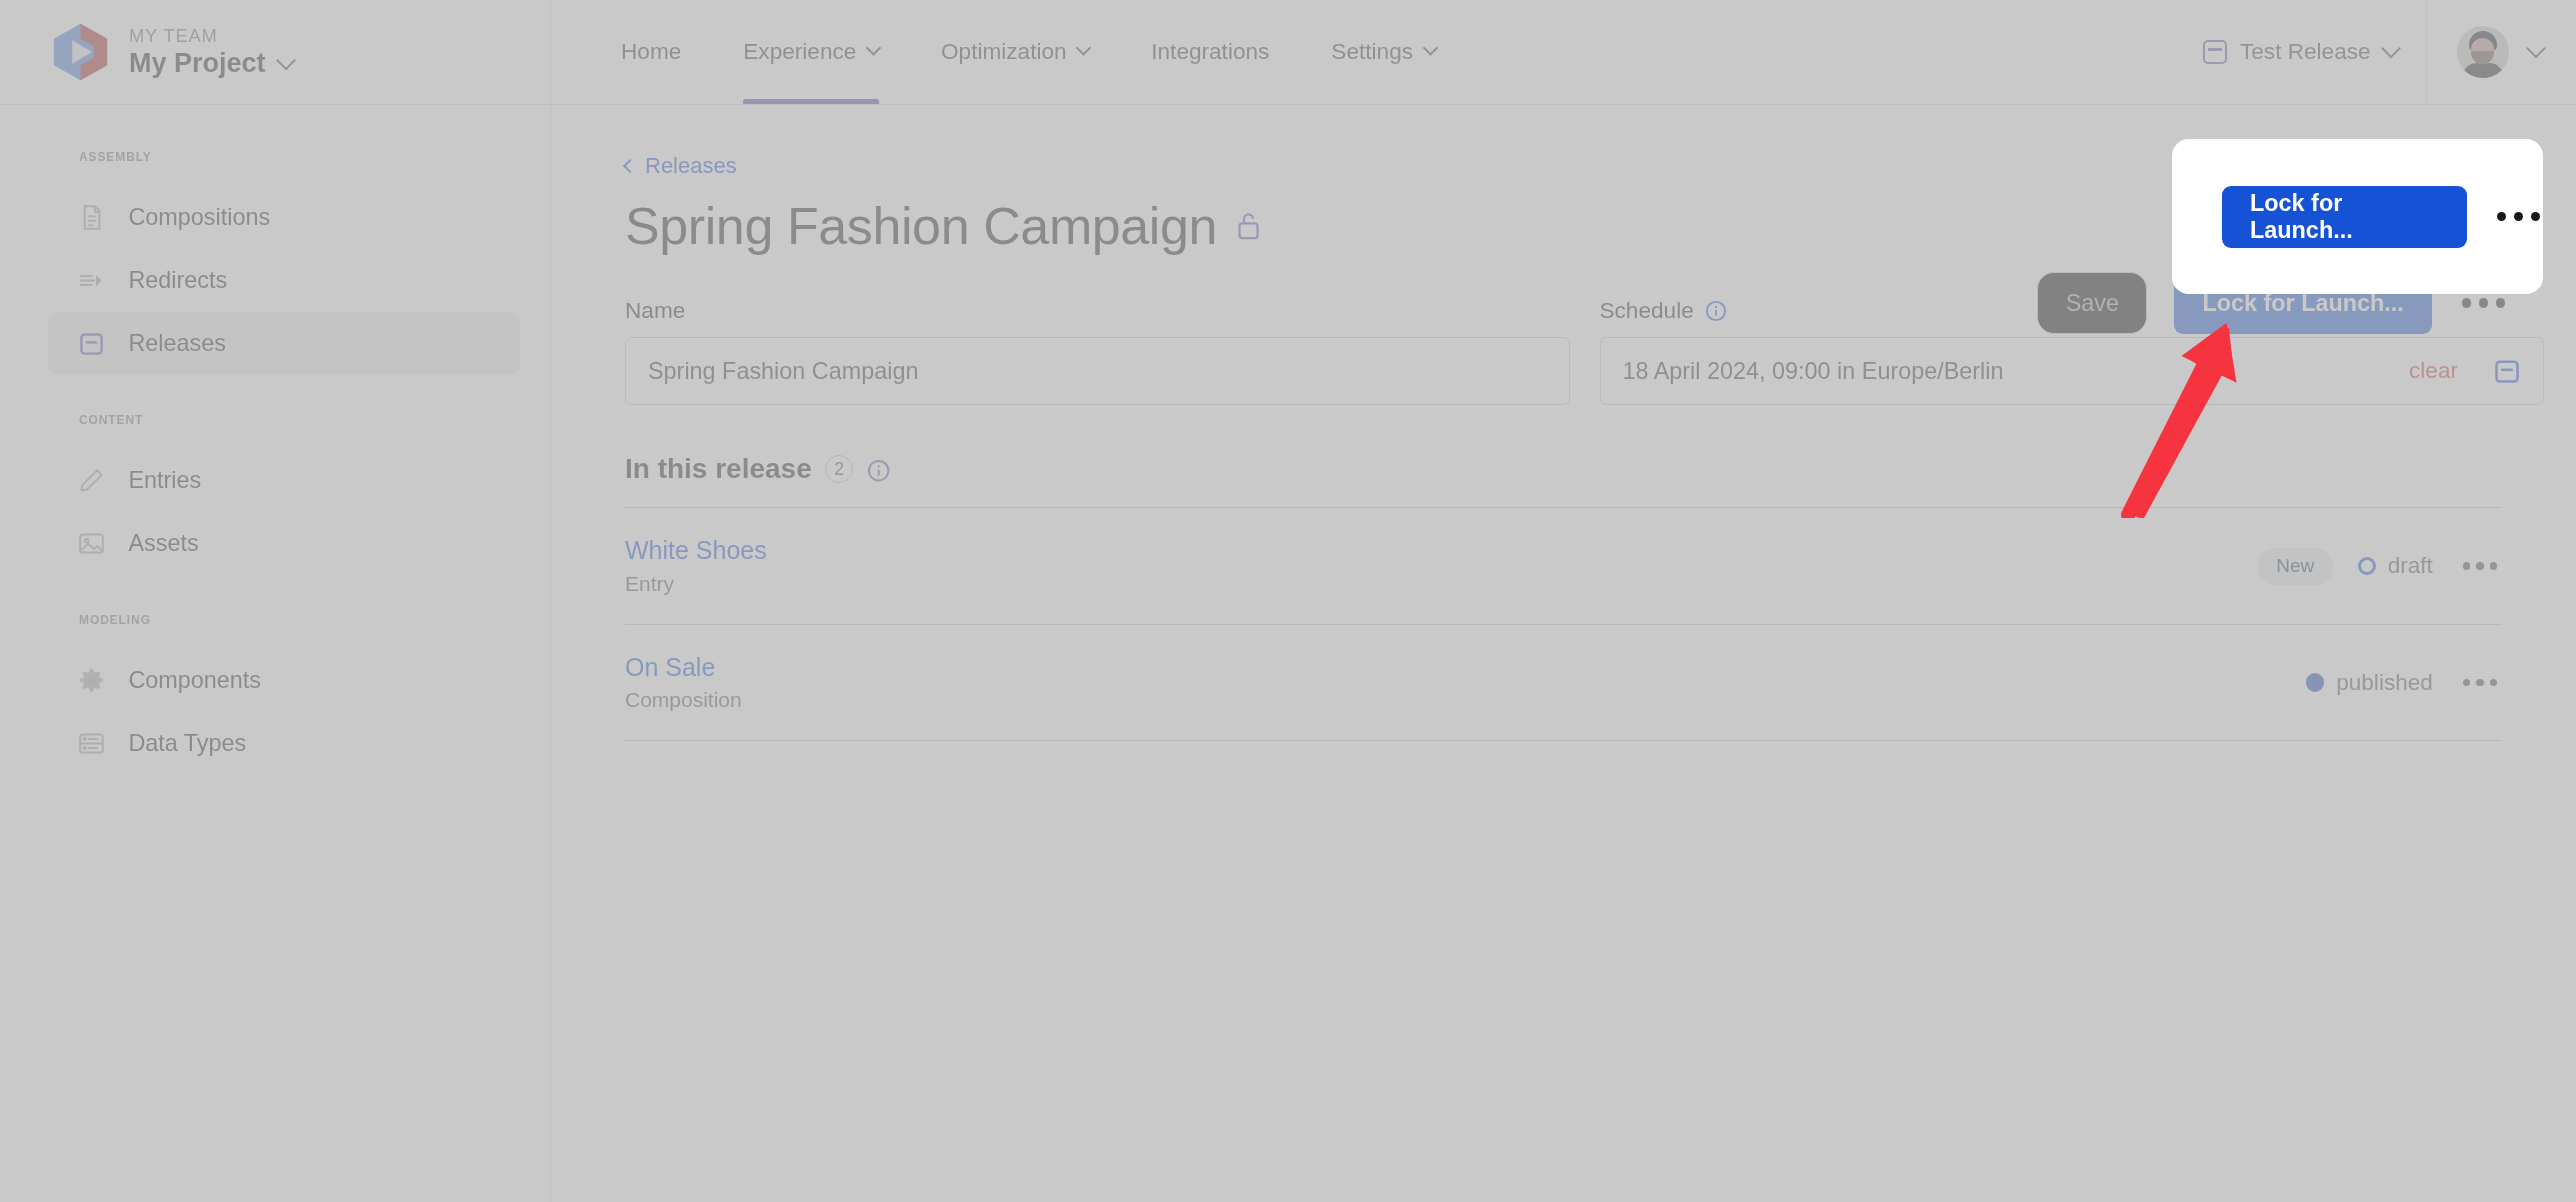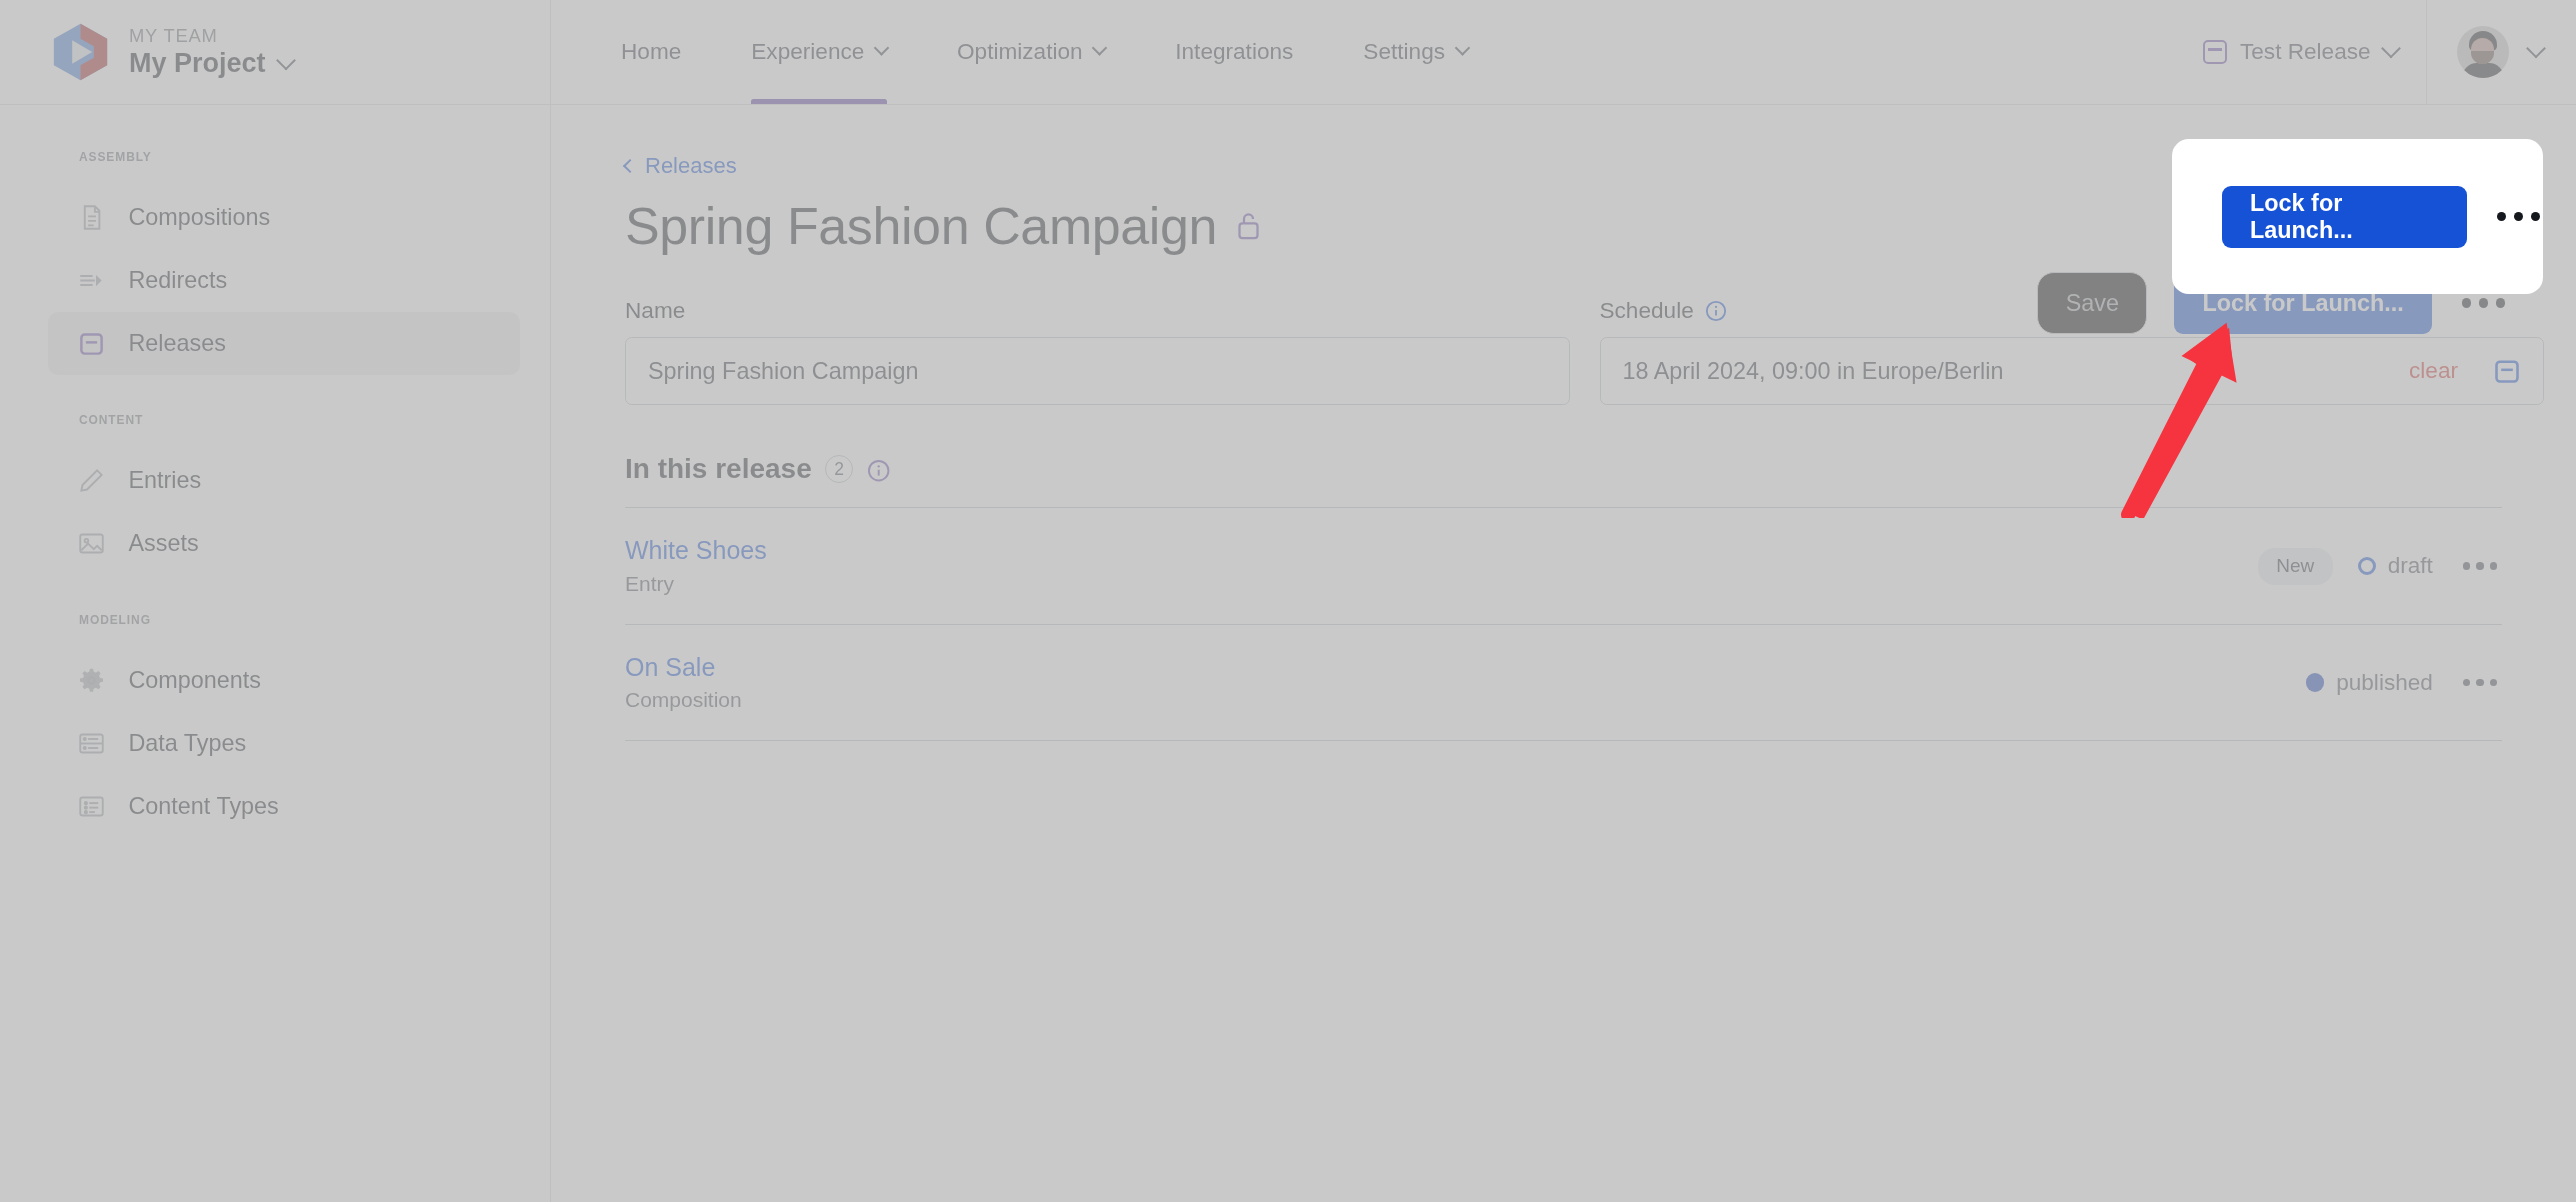--- a/index.html
+++ b/index.html
@@ -31,21 +31,21 @@
   .team-label {
     font-size: 18.4px; letter-spacing: 0.8px; color: #6b6f76; font-weight: 400;
   }
   .project-row { display: flex; align-items: center; gap: 13.4px; }
   .project-name { font-size: 27px; font-weight: 700; color: #1b2129; }
 
   .chev { display: inline-block; width: 14px; height: 14px; border-right: 2.5px solid #3c4450;
           border-bottom: 2.5px solid #3c4450; transform: rotate(45deg) translate(-2.5px,-2.5px); }
   .chev.thin { border-width: 2.1px; }
 
-  .mainnav { display: flex; align-items: flex-end; gap: 16px; padding-left: 43px; }
+  .mainnav { display: flex; align-items: flex-end; gap: 8px; padding-left: 43px; }
   .navitem {
     position: relative; display: flex; align-items: center; gap: 11.7px;
     height: 105px; padding: 0 27px; font-size: 22.6px; color: #2f3641;
     cursor: pointer;
   }
   .navitem.active::after {
     content: ""; position: absolute; left: 27px; right: 27px; bottom: 0;
     height: 5px; background: #5b3fa0; border-radius: 2.5px 2.5px 0 0;
   }
   .navitem .chev { width: 11px; height: 11px; border-width: 2.1px; }
@@ -336,34 +336,20 @@
                 <path d="M2 12h20"></path>
               <circle cx="6" cy="8" r="1" fill="currentColor"></circle>
                 <path d="M9 8h9"></path>
               <circle cx="6" cy="16" r="1" fill="currentColor"></circle>
                 <path d="M9 16h9"></path>
             </svg>
           </span>
           <span>Data Types</span>
         </div>
 
-        <div class="side-item">
-          <span class="ico">
-            <svg viewBox="0 0 24 24" fill="none" stroke="currentColor" stroke-width="1.7">
-              <rect x="2" y="4" width="20" height="16" rx="2"></rect>
-              <circle cx="7" cy="9" r="1" fill="currentColor"></circle>
-                <path d="M10 9h8"></path>
-              <circle cx="7" cy="13" r="1" fill="currentColor"></circle>
-                <path d="M10 13h8"></path>
-              <circle cx="7" cy="17" r="1" fill="currentColor"></circle>
-                <path d="M10 17h5"></path>
-            </svg>
-          </span>
-          <span>Content Types</span>
-        </div>
       </div>
     </div>
 
     <div class="content">
 
       <div class="breadcrumb">
         <span class="bc-chev"></span>
         <span>Releases</span>
       </div>
 

